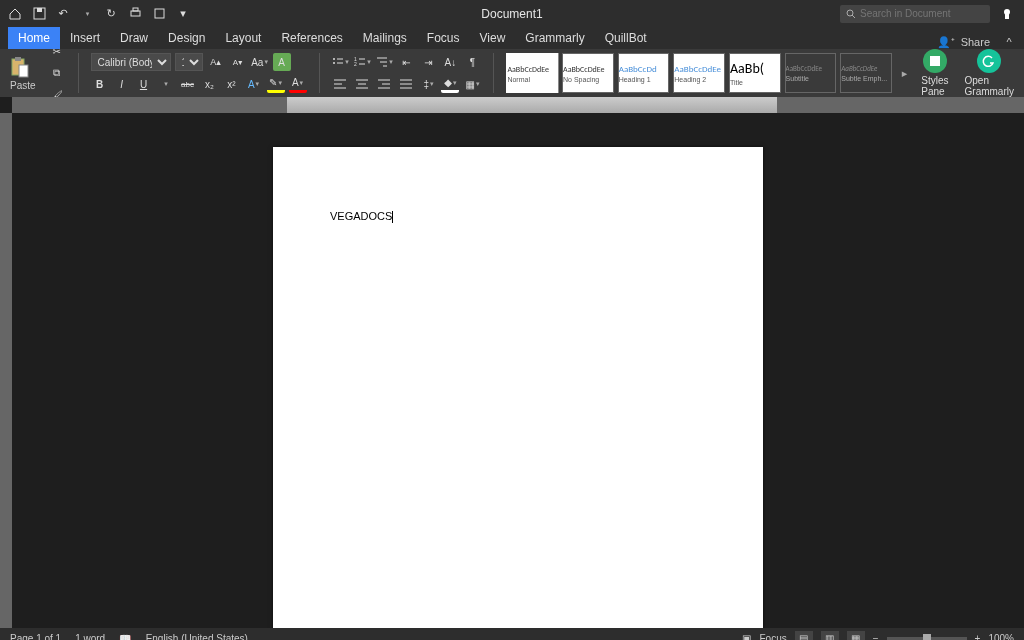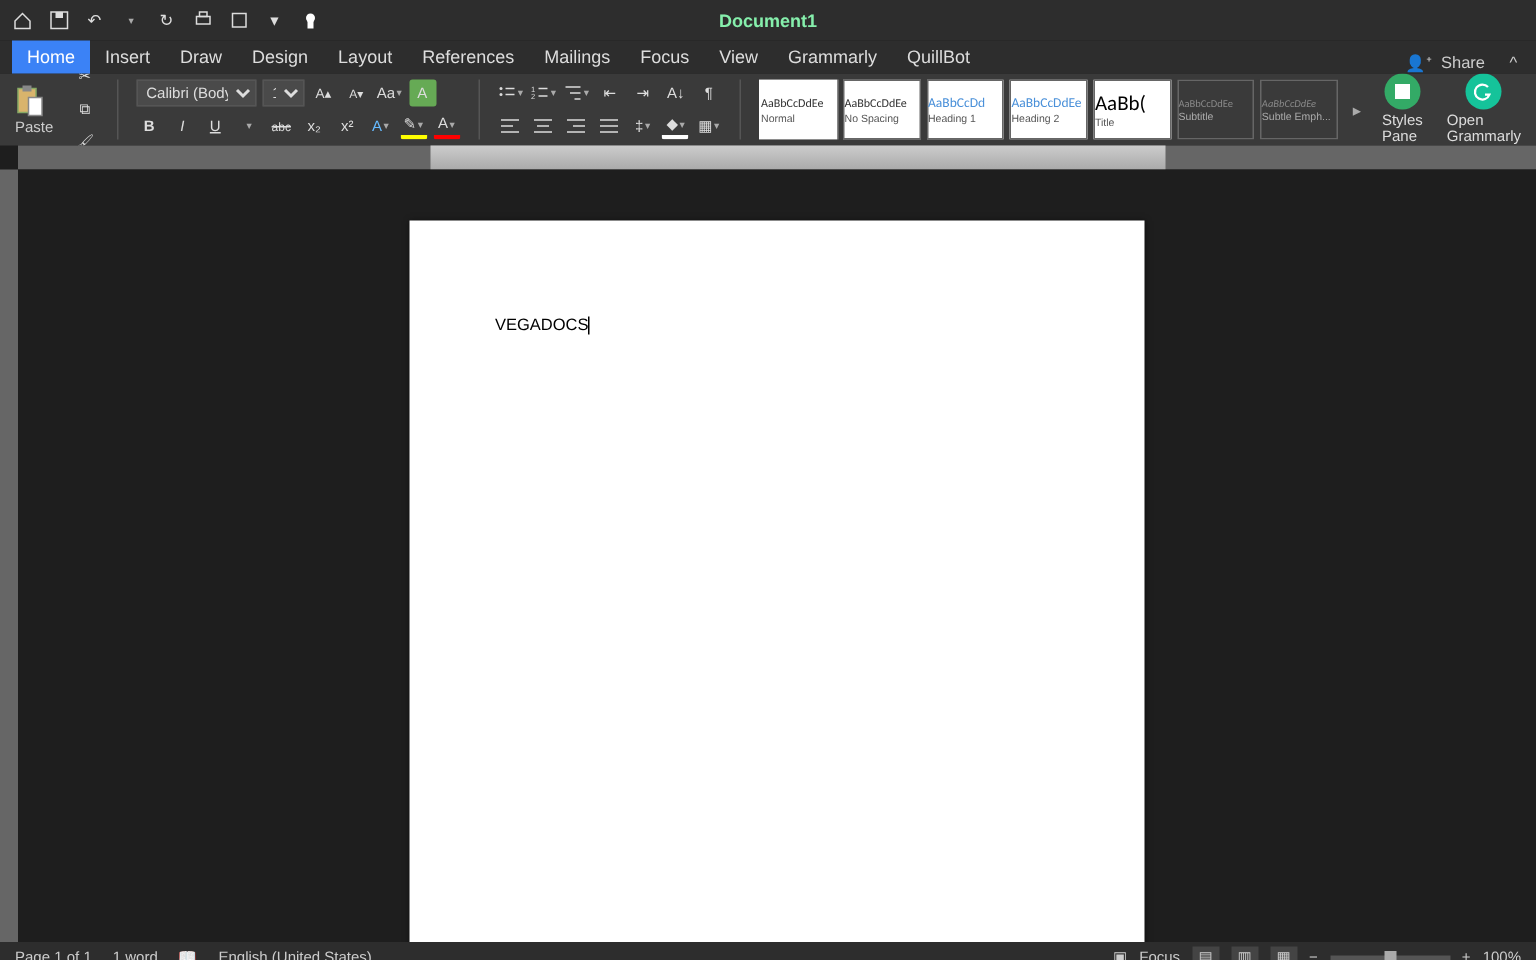--- a/index.html
+++ b/index.html
@@ -1,20 +1,20 @@
 <!DOCTYPE html>
 <html><head>
 <meta charset="utf-8">
 <style>
 * { margin:0; padding:0; box-sizing:border-box; font-family: -apple-system, "Segoe UI", sans-serif; }
 body { width:1024px; height:640px; background:#1e1e1e; overflow:hidden; color:#ccc; font-size:11px; }
 .titlebar { height:27px; background:#2d2d2d; display:flex; align-items:center; padding:0 8px; position:relative; }
 .qat { display:flex; gap:10px; align-items:center; }
 .qat .qbtn { width:14px; height:14px; display:flex; align-items:center; justify-content:center; cursor:pointer; color:#ddd; }
-.doc-title { position:absolute; left:50%; transform:translateX(-50%); color:#86efac; font-size:12px; font-weight:700; }
+.doc-title { position:absolute; left:50%; transform:translateX(-50%); color:#e5e5e5; font-size:12px; font-weight:400; }
 .searchbox { margin-left:auto; background:#444; height:18px; width:150px; border-radius:2px; display:flex; align-items:center; padding:0 6px; gap:4px; }
 .searchbox input { background:transparent; border:none; color:#ccc; font-size:10px; width:100%; outline:none; }
 .notif { width:18px; height:18px; margin-left:8px; color:#fff; display:flex; align-items:center; justify-content:center; }
 
 .tabbar { height:22px; background:#2d2d2d; display:flex; align-items:flex-end; padding:0 8px; position:relative; }
 .tab { padding:4px 10px; color:#ddd; font-size:12px; cursor:pointer; }
 .tab.active { background:#3b82f6; color:#fff; }
 .share-area { margin-left:auto; display:flex; align-items:center; gap:6px; font-size:11px; }
 .caret-up { width:14px; height:14px; display:inline-flex; align-items:center; justify-content:center; color:#ccc; margin-left:6px; }
 
@@ -89,20 +89,29 @@
         </svg>
       </span>
     <span class="qbtn">
         <svg width="13" height="13" viewBox="0 0 13 13">
           <rect x="2" y="2" width="9" height="9" fill="none" stroke="#ddd"></rect>
         </svg>
       </span>
     <span class="qbtn">▾</span>
   </div>
   <div class="doc-title">Document1</div>
+  <div class="searchbox">
+    <span>
+        <svg width="10" height="10" viewBox="0 0 10 10">
+          <circle cx="4" cy="4" r="3" fill="none" stroke="#aaa"></circle>
+          <line x1="6" y1="6" x2="9" y2="9" stroke="#aaa"></line>
+        </svg>
+      </span>
+    <input placeholder="Search in Document" style="">
+  </div>
   <span class="notif">
       <svg width="14" height="14" viewBox="0 0 14 14">
         <circle cx="7" cy="5" r="3" fill="#fff"></circle>
         <rect x="5" y="7" width="4" height="5" fill="#fff"></rect>
       </svg>
     </span>
 </div>
 
 <div class="tabbar">
   <div class="tab active">Home</div>

